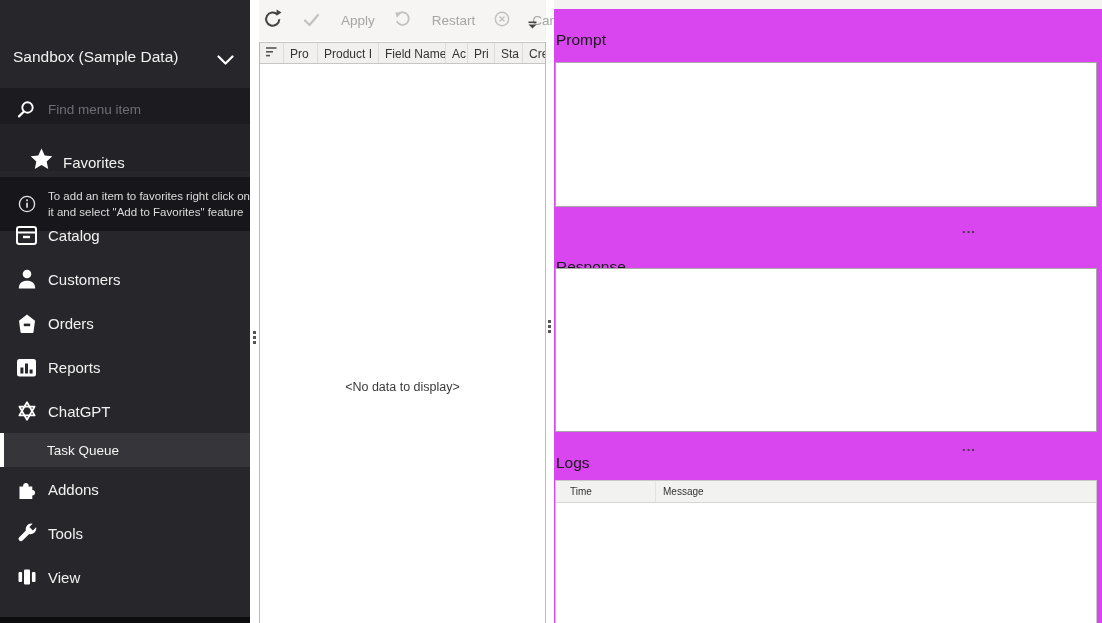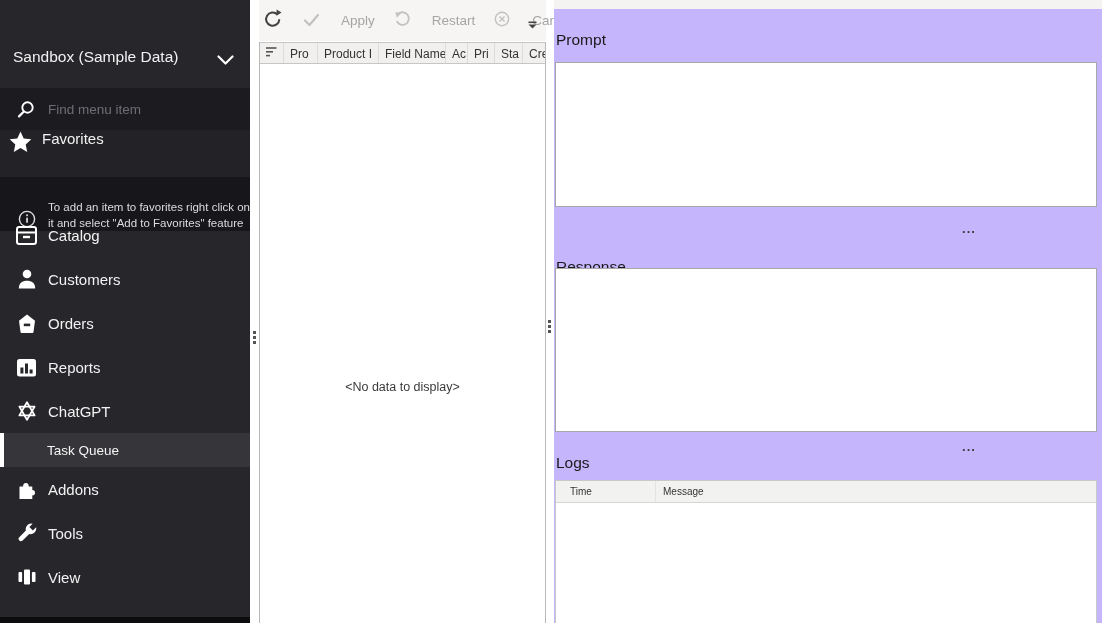--- a/index.html
+++ b/index.html
@@ -15,24 +15,24 @@
   .hamburger .bar { width:25px; height:3.5px; background:#fff; margin:0 0 4px 1px; }
   .workspace { position:absolute; left:0; top:48px; width:250px; height:38px;
                display:flex; align-items:flex-start; padding:0 12px 0 13px; cursor:pointer; }
   .workspace-label { font-size:15.5px; color:#f2f2f2; flex:1; }
   .search-row { position:absolute; left:0; top:88px; width:250px; height:42px;
                 background:#1b1b20; display:flex; align-items:center; padding-left:14px; }
   .search-row .icon-box { margin-right:9px; }
   .search-input { background:transparent; border:none; outline:none; color:#ddd;
                   font-size:13.5px; width:170px; font-family:"Liberation Sans",sans-serif; }
   .search-input::placeholder { color:#6e6e74; }
-  .favorites-row { position:absolute; left:0; top:130px; width:250px; height:47px;
-                   background:#222227; display:flex; align-items:flex-start; padding-left:8px; cursor:pointer; }
+  .favorites-row { position:absolute; left:0; top:124px; width:250px; height:47px;
+                   background:#222227; display:flex; align-items:flex-end; padding-left:29px; cursor:pointer; }
   .info-row { position:absolute; left:0; top:177px; width:273px; height:54px;
-              background:#16161b; display:flex; align-items:flex-end; padding-left:14px; }
+              background:#16161b; display:flex; align-items:center; padding-left:14px; }
   .info-text { font-size:11.5px; line-height:16px; color:#dcdcdc; width:204px; margin-left:9px; }
   .menu { position:absolute; left:0; top:213px; width:250px; }
   .menu-item { height:44px; display:flex; align-items:center; padding-left:14px;
                cursor:pointer; position:relative; }
   .menu-item .label, .favorites-row .label { font-size:15px; color:#f2f2f2; margin-left:9px; }
   .menu-sub { height:34px; display:flex; align-items:center; padding-left:47px;
               background:#35353a; cursor:pointer; position:relative; }
   .menu-sub::before { content:""; position:absolute; left:0; top:0; width:4px; height:100%; background:#fff; }
   .menu-sub .label { font-size:13.5px; color:#f5f5f5; }
   .icon-box { width:25px; height:24px; display:flex; align-items:center; justify-content:center; flex:0 0 25px; }
@@ -68,21 +68,21 @@
   .gh-c2 { width:61px; flex:0 0 61px; }
   .gh-c3 { width:67px; flex:0 0 67px; }
   .gh-c4 { width:22px; flex:0 0 22px; }
   .gh-c5 { width:27px; flex:0 0 27px; }
   .gh-c6 { width:28px; flex:0 0 28px; }
   .gh-c7 { flex:1; border-right:none; }
   .grid-empty { position:absolute; left:0; right:0; top:338px; text-align:center;
                 font-size:12.5px; color:#3a3a3a; }
 
   
-  .right-panel { position:absolute; left:554px; top:0; width:548px; height:623px; background:#c4b5fd; }
+  .right-panel { position:absolute; left:554px; top:0; width:548px; height:623px; background:#d946ef; }
   .rp-topstrip { position:absolute; left:0; top:0; right:0; height:9px; background:#f4f3f1; }
   .rp-label { position:absolute; left:2px; font-size:15.5px; color:#191919; }
   .rp-label.prompt { top:31px; }
   .rp-label.response { top:239px;margin-top:19px; }
   .rp-label.logs { top:454px; }
   .rp-box { position:absolute; left:1px; right:5px; border:1px solid #a8a8a8; background:#fff;
             resize:none; outline:none; font-family:"Liberation Sans",sans-serif; font-size:13px; padding:4px; }
   .rp-box.prompt { top:62px; height:145px; }
   .rp-box.response { top:268px; height:164px; }
   .rp-more { position:absolute; left:398px; width:34px; height:17px; background:none; border:none;

